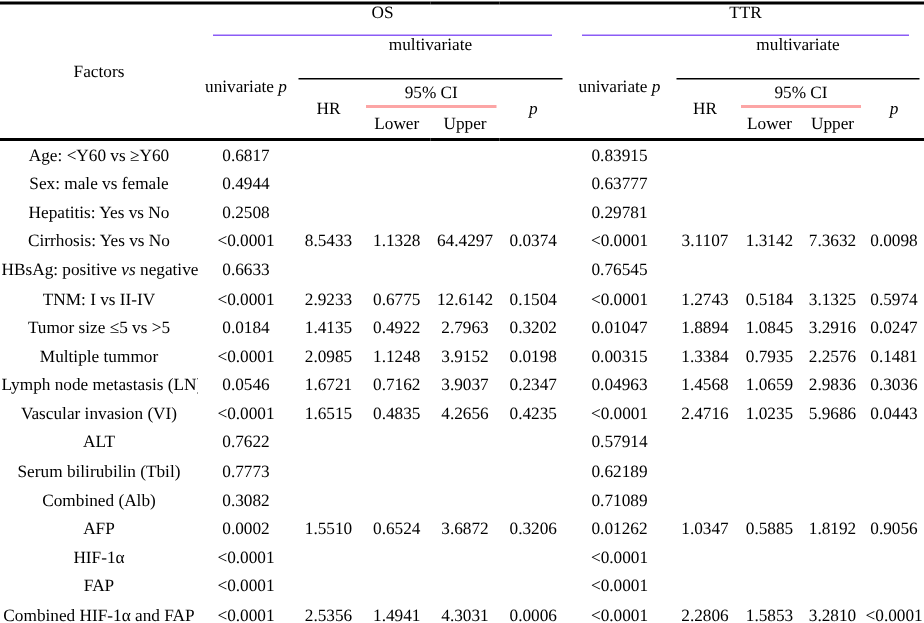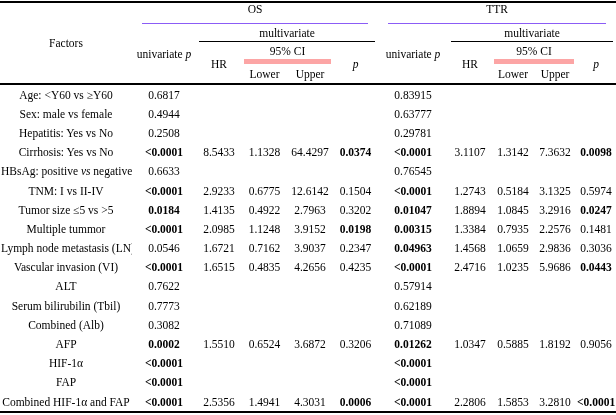--- a/index.html
+++ b/index.html
@@ -14,27 +14,27 @@
     border-top:2px solid #000;border-bottom:2.5px solid #000;
     margin-top:1px;
   }
   thead{border-bottom:2px solid #000;}
   th{font-weight:normal;text-align:center;vertical-align:middle;padding:0;}
   thead tr:nth-child(1){height:22px;}
   thead tr:nth-child(2){height:20px;}
   thead tr:nth-child(3){height:21px;}
   thead tr:nth-child(4){height:19px;}
   .grp-line{border-bottom:1px solid #8b5cf6;margin:0 10px;padding-bottom:8px;}
-  .mult-line{border-bottom:1px solid #000;margin:0 3px;padding-bottom:2px;}
-  .ci-line{border-bottom:5px solid #fca5a5;margin:0 2px;padding-bottom:2px;}
+  .mult-line{border-bottom:1px solid #000;margin:0 3px;padding-bottom:16px;}
+  .ci-line{border-bottom:2px solid #fca5a5;margin:0 2px;padding-bottom:2px;}
   tbody td{
     text-align:center;vertical-align:middle;height:19.2px;
     padding:0 1px;white-space:nowrap;overflow:hidden;
   }
-  td.b{font-weight:bold;}
+  td.b{font-weight:normal;}
   i{font-style:italic;}
 </style>
 </head>
 <body>
 
 <table>
   <colgroup>
     <col style="width:132px">
       <col style="width:64px">
       <col style="width:46px">

